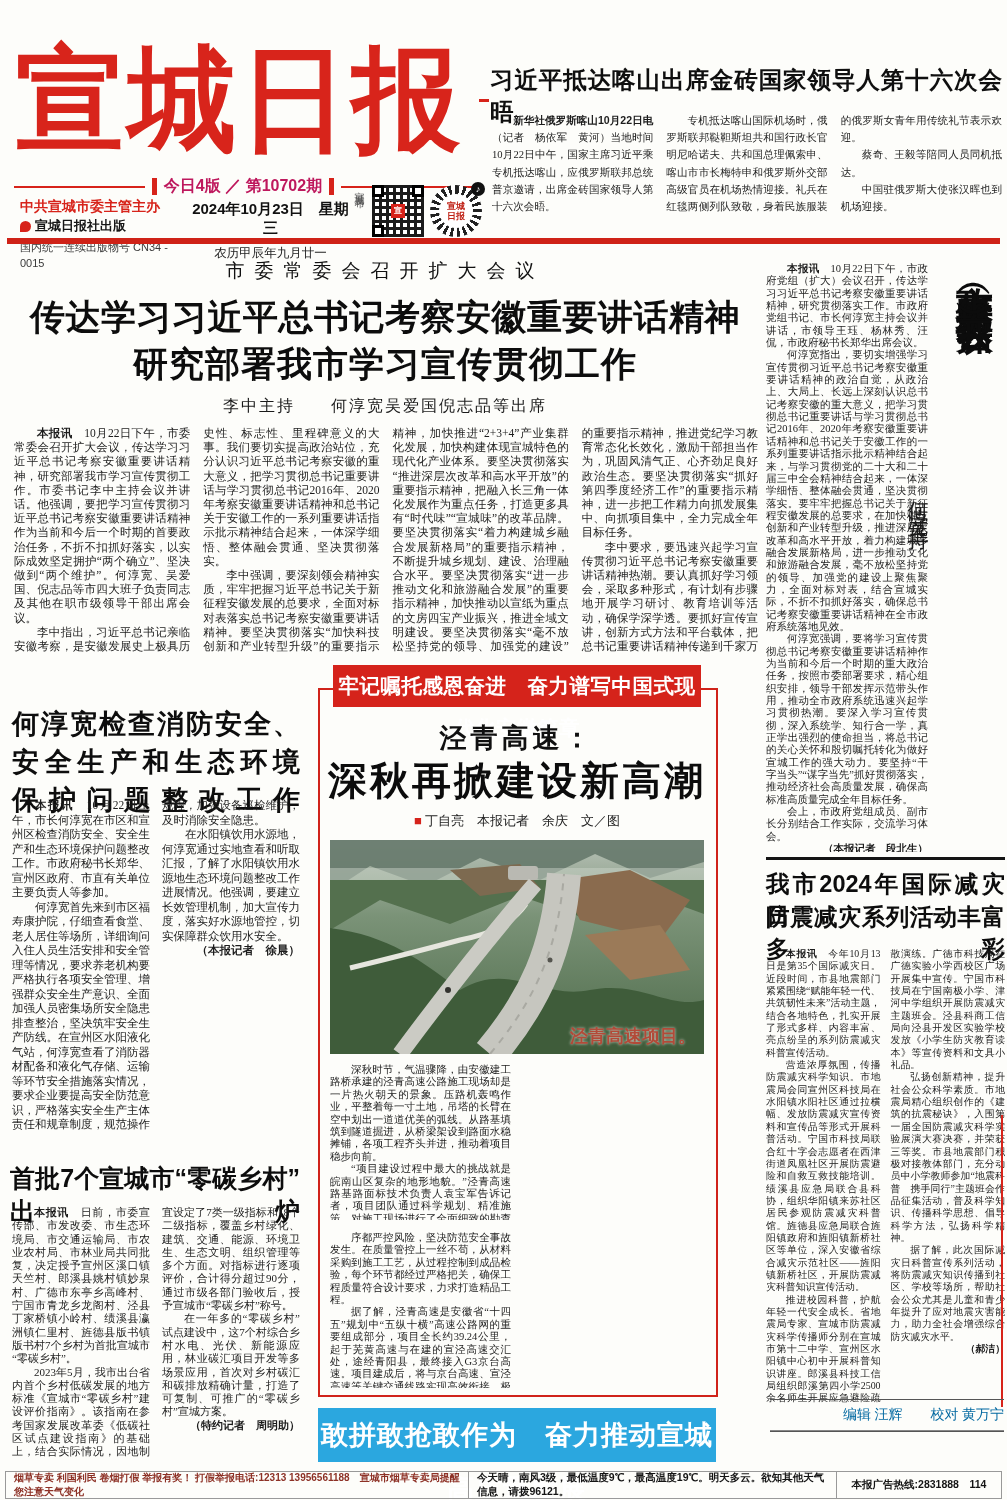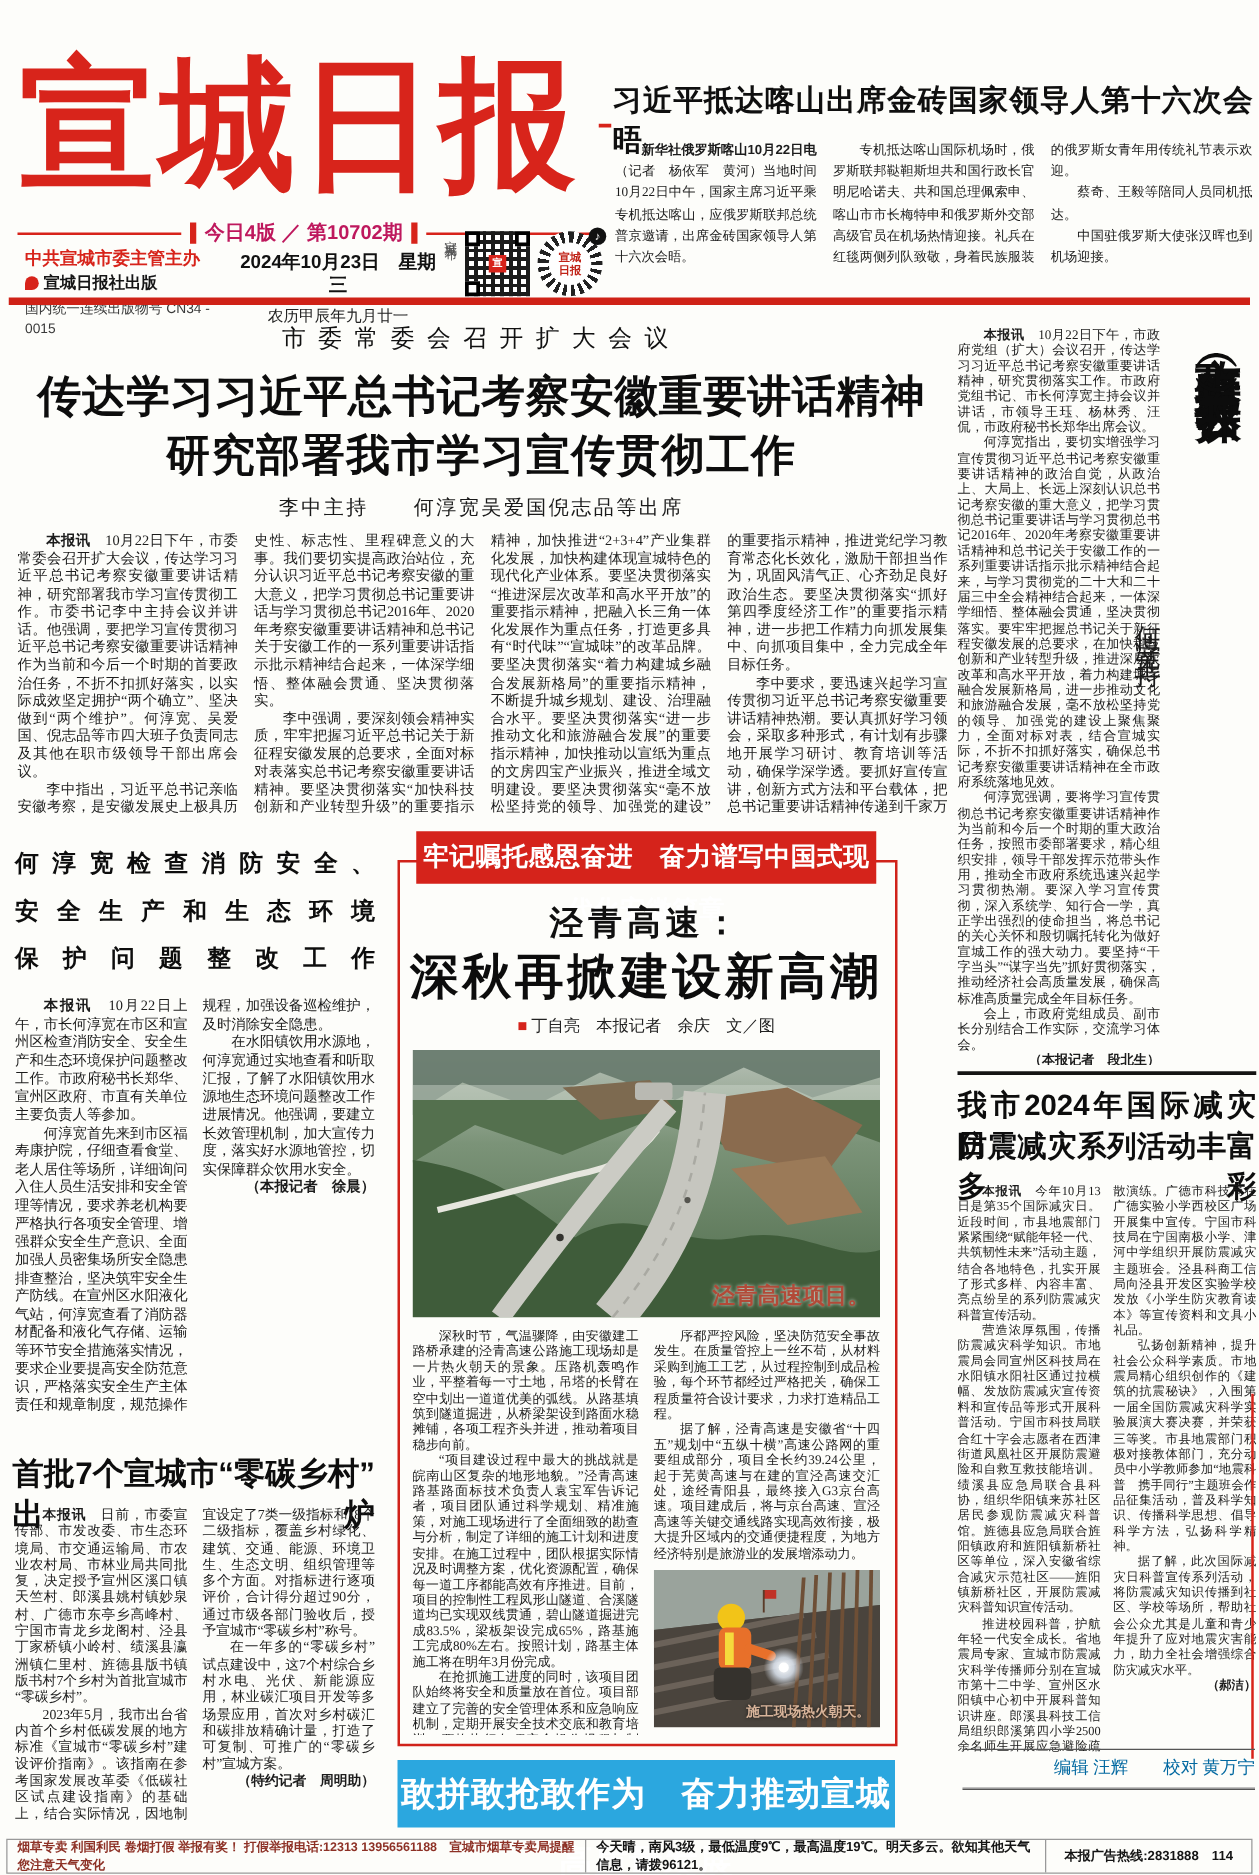--- a/index.html
+++ b/index.html
@@ -64,39 +64,39 @@
   #gov-sub{position:absolute;right:74px;top:228px;writing-mode:vertical-rl;font-size:21px;letter-spacing:7px;color:#1a1a1a;}
   #gov-body{position:absolute;left:0;top:6px;width:162px;height:590px;font-size:10.5px;line-height:12.35px;overflow:hidden;}
   #right-black-rule{left:766px;top:857px;width:239px;height:3px;background:#141414;}
   
   #dis-h1{left:766px;top:868px;width:239px;font-size:23.5px;font-weight:900;color:#0d0d0d;}
   #dis-h2{left:766px;top:901px;width:239px;font-size:23.5px;font-weight:900;color:#0d0d0d;}
   #dis-body{left:766px;top:948px;width:239px;height:458px;column-count:2;column-gap:10px;column-fill:auto;
       font-size:9.9px;line-height:12.35px;overflow:hidden;}
   #red-edge-line{left:1001px;top:1115px;width:2px;height:292px;background:#d7231a;}
   
-  .fire-h{left:12px;width:288px;font-size:19px;font-weight:900;color:#0d0d0d;}
+  .fire-h{left:12px;width:288px;font-size:27px;font-weight:900;color:#0d0d0d;margin-top:28px;}
   #fire-body{left:12px;top:798px;width:288px;height:344px;column-count:2;column-gap:12px;column-fill:auto;
       font-size:11.5px;line-height:14.5px;overflow:hidden;}
   
   #zero-h{left:10px;top:1162px;width:290px;font-size:25px;font-weight:900;color:#0d0d0d;}
   #zero-body{left:12px;top:1206px;width:288px;height:258px;column-count:2;column-gap:12px;column-fill:auto;
       font-size:11px;line-height:13.3px;overflow:hidden;}
   
   #feature-box{left:318px;top:688px;width:396px;height:705px;border:2px solid #d0231a;background:#fdfdfa;}
   #feature-banner{left:333px;top:665px;width:368px;height:42px;background:#d5231b;color:#fff;
       font-size:20.5px;font-weight:900;text-align:center;line-height:42px;letter-spacing:0.5px;}
   #f-title1{left:320px;top:720px;width:394px;text-align:center;font-size:27px;font-weight:900;letter-spacing:4px;color:#101010;}
   #f-title2{left:320px;top:754px;width:394px;text-align:center;font-size:39px;font-weight:900;letter-spacing:3px;color:#0c0c0c;}
   #f-byline{left:320px;top:812px;width:394px;text-align:center;font-size:13px;color:#222;}
   #f-byline .mk{color:#d5231b;font-weight:900;}
   #photo1{left:330px;top:840px;width:374px;height:214px;overflow:hidden;}
   .photo-cap{position:absolute;right:8px;bottom:6px;font-size:18px;font-weight:700;color:#b24a38;
       text-shadow:0 0 3px rgba(255,255,255,.8);}
-  #f-cols{left:330px;top:1064px;width:374px;height:324px;display:flex;gap:12px;}
+  #f-cols{left:330px;top:1064px;width:374px;height:324px;display:flex;gap:12px;flex-direction:column;}
   .fcol{width:181px;height:324px;font-size:10.5px;line-height:12.4px;overflow:hidden;text-align:justify;}
   .fcol p{margin:0;text-indent:2em;}
   #fcol2 .txt{height:186px;overflow:hidden;}
   #photo2{position:relative;width:181px;height:126px;margin-top:6px;overflow:hidden;}
   #photo2 .photo-cap{color:#d8b49a;text-shadow:0 0 3px rgba(0,0,0,.7);font-size:11px;}
   
   #blue-banner{left:318px;top:1408px;width:398px;height:54px;background:#2ba7df;color:#fff;text-align:center;
       font-size:27px;font-weight:900;line-height:54px;letter-spacing:1px;}
   #editor-box{left:770px;top:1399px;width:234px;border-top:1px solid #555;border-bottom:1px solid #555;}
   #editor-box .row{height:30px;line-height:30px;text-align:right;font-size:14px;color:#0369a1;}

